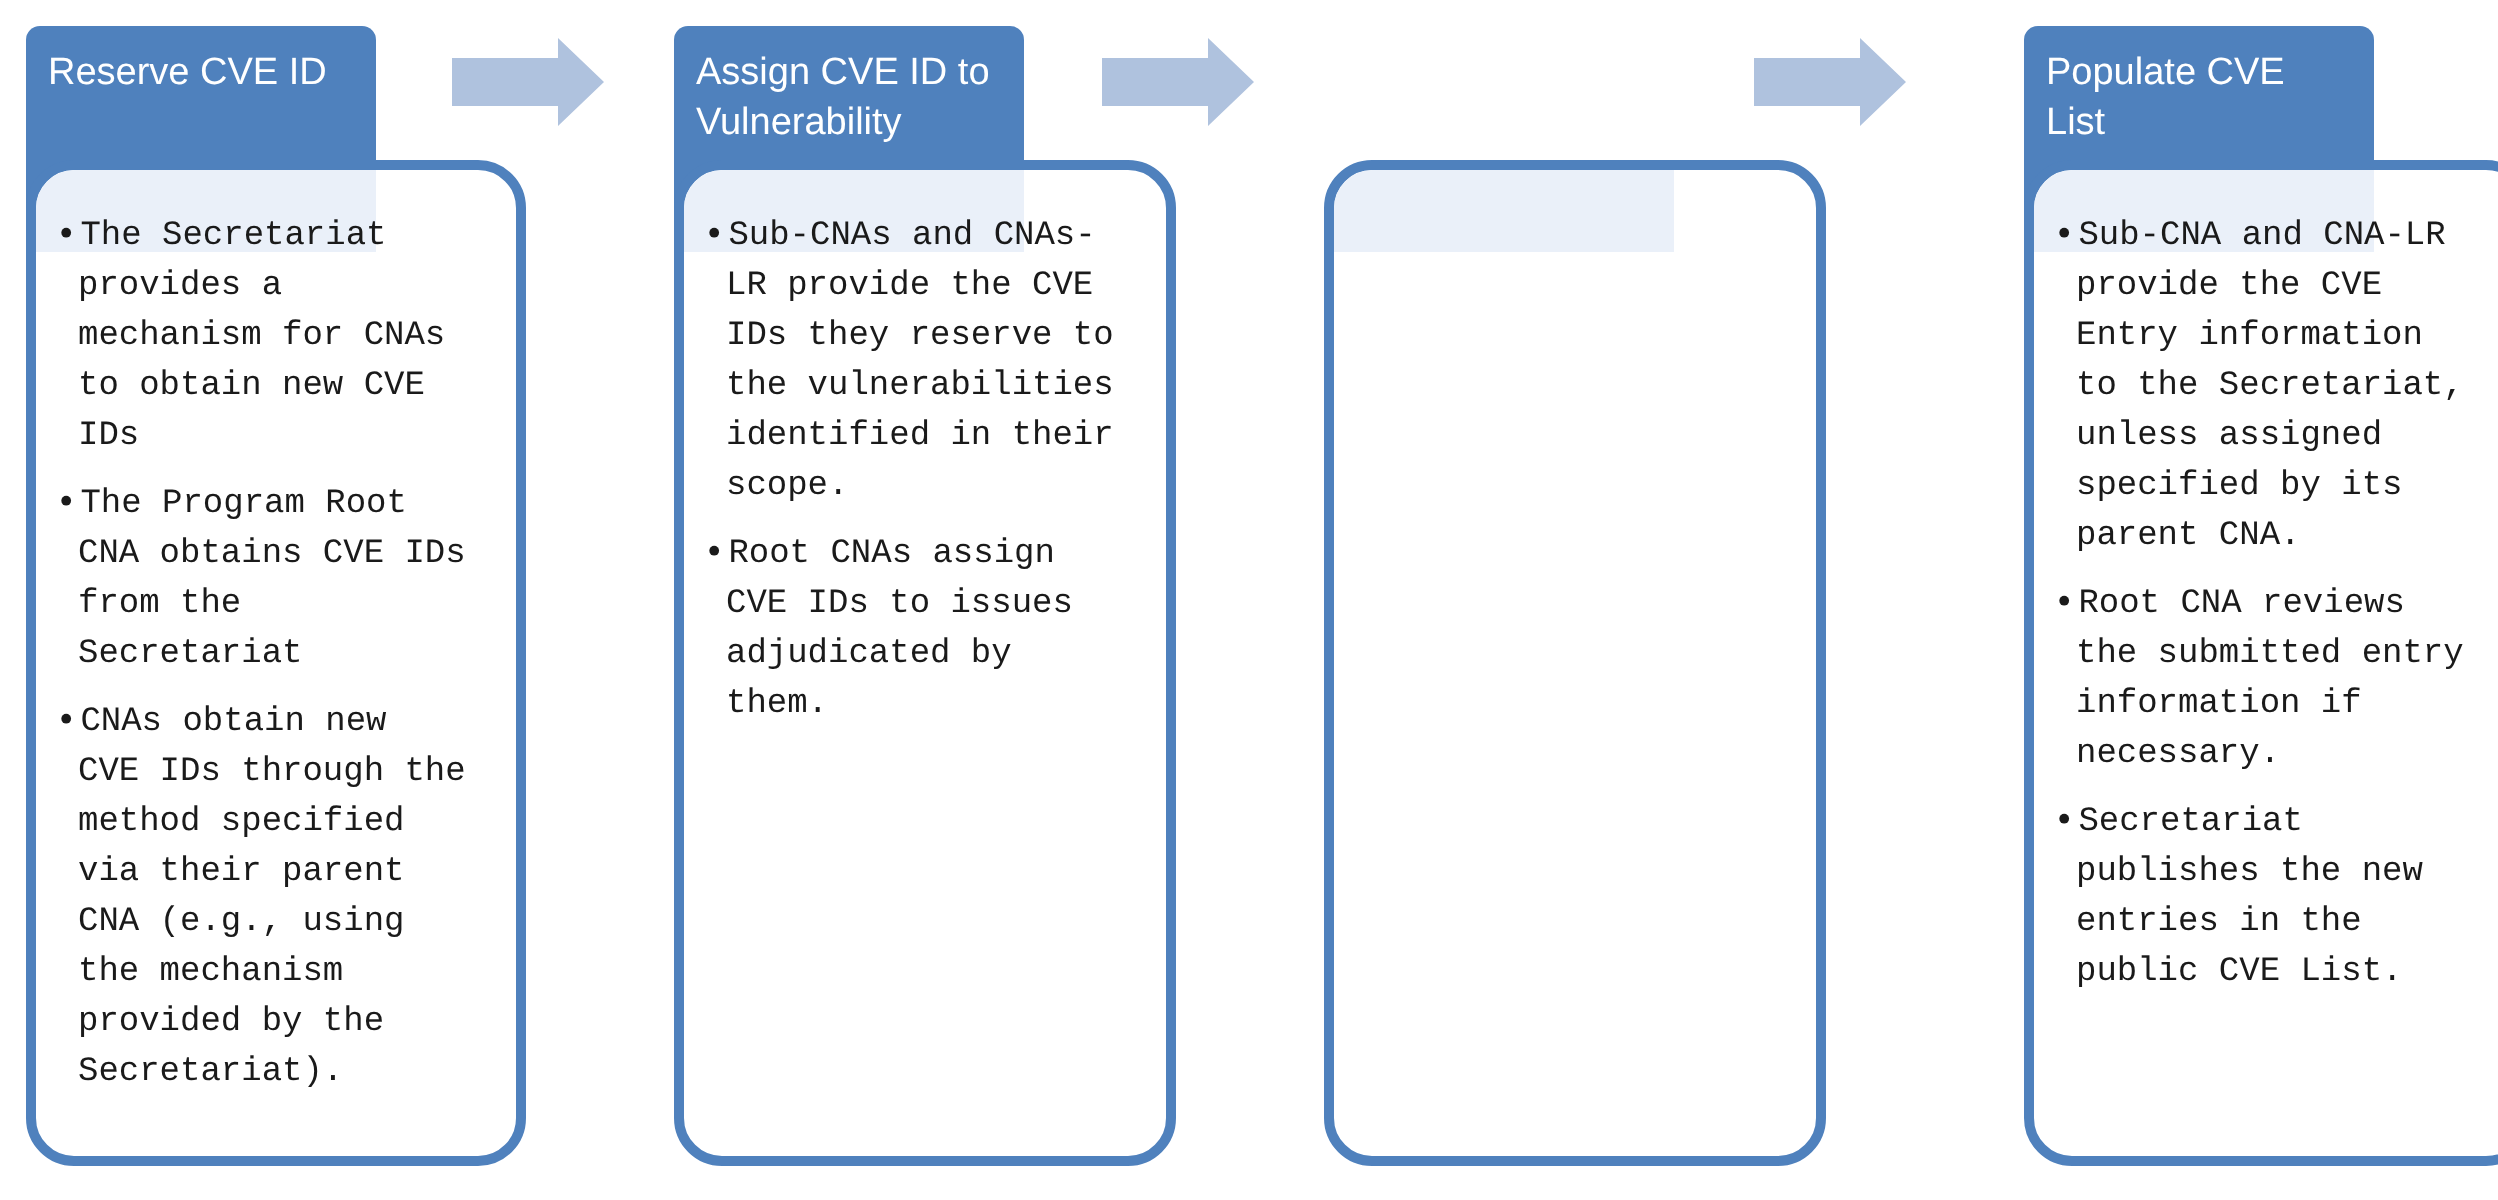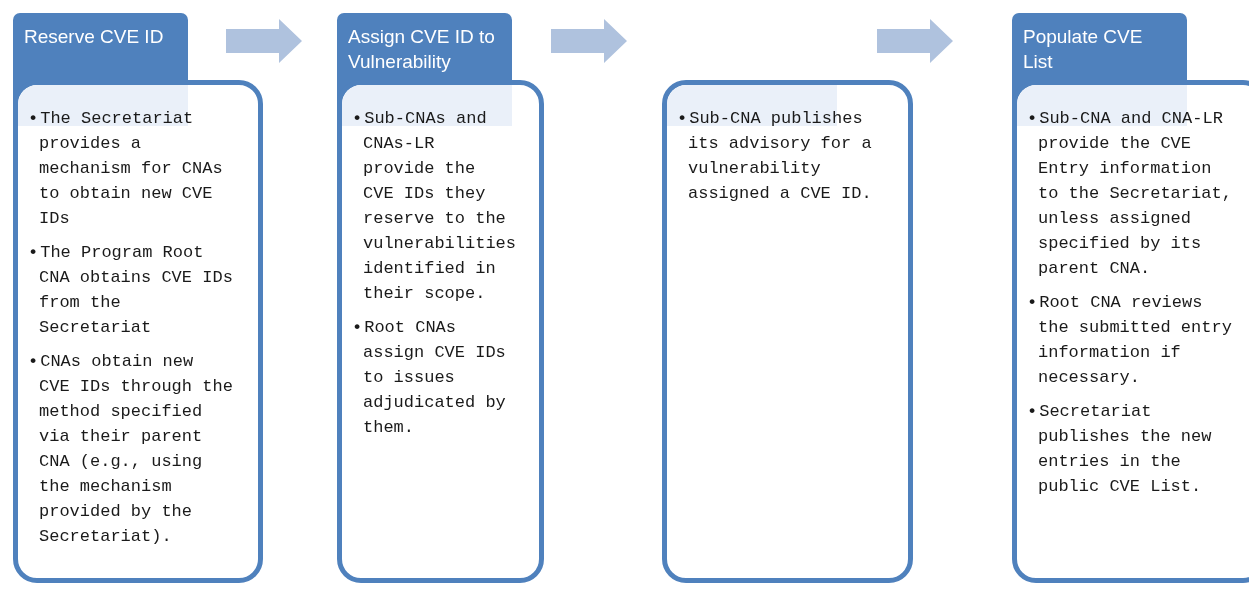--- a/index.html
+++ b/index.html
@@ -76,21 +76,21 @@
     font-weight: 700;
     margin-right: 2px;
   }
   .arrow {
     position: absolute;
     top: 19px;
     width: 76px;
     height: 44px;
   }
   .p1 { left: 13px;  width: 250px; }
-  .p2 { left: 337px; width: 207px; }
+  .p2 { left: 337px; width: 251px; }
   .p3 { left: 662px; width: 251px; }
   .p4 { left: 988px; width: 255px; margin-left: 24px; }
   .a1 { left: 226px; }
   .a2 { left: 551px; }
   .a3 { left: 877px; }
 </style>
 </head>
 <body>
 
 <div class="canvas">
@@ -123,21 +123,20 @@
   </div>
 
   <svg class="arrow a2" viewBox="0 0 76 44">
     <polygon points="0,10 53,10 53,0 76,22 53,44 53,34 0,34" fill="#afc2de"></polygon>
   </svg>
 
   <div class="panel p3">
     <div class="step-body">
       <div class="band"></div>
       <div class="bullets">
-        <p>Sub-CNA publishes its advisory for a vulnerability assigned a CVE ID.</p>
       </div>
     </div>
   </div>
 
   <svg class="arrow a3" viewBox="0 0 76 44">
     <polygon points="0,10 53,10 53,0 76,22 53,44 53,34 0,34" fill="#afc2de"></polygon>
   </svg>
 
   <div class="panel p4">
     <div class="step-header">Populate CVE List</div>

